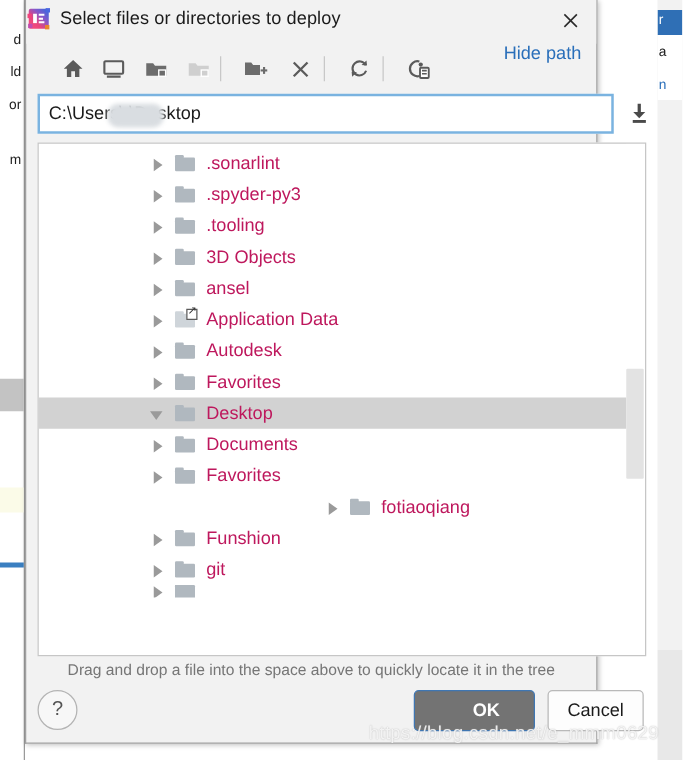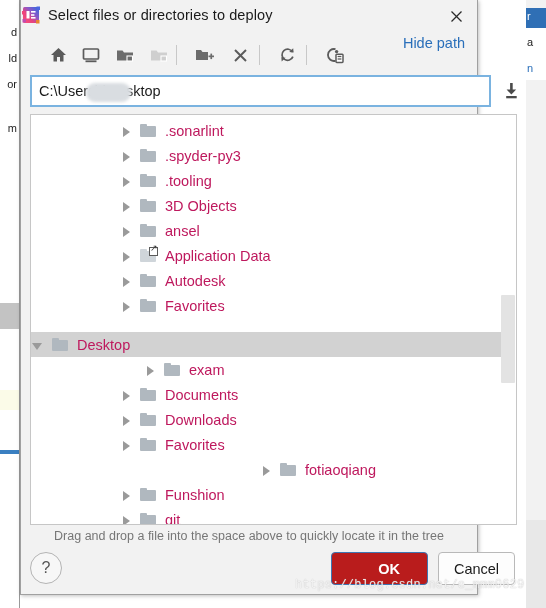--- a/index.html
+++ b/index.html
@@ -333,21 +333,21 @@
     color: #555;
     cursor: pointer;
     box-sizing: border-box;
   }
   #ok-btn {
     position: absolute;
     left: 310px;
     top: 552px;
     width: 97px;
     height: 33px;
-    background: #b91c1c;
+    background: #737373;
     border: 1px solid #3f76b2;
     border-radius: 4px;
     color: #ffffff;
     font-size: 14.5px;
     font-weight: bold;
     display: flex;
     align-items: center;
     justify-content: center;
     cursor: pointer;
     box-sizing: border-box;
@@ -369,27 +369,26 @@
     justify-content: center;
     cursor: pointer;
     box-sizing: border-box;
   }
 
   
   #watermark {
     position: absolute;
     left: 295px;
     top: 578px;
-    font-size: 12px;
+    font-size: 15px;
     color: rgba(255,255,255,0.82);
     text-shadow: 0 0 1px rgba(160,160,160,0.85);
     white-space: nowrap;
     pointer-events: none;
     letter-spacing: 0.2px;
-    font-family: Liberation Mono, monospace;
   }
 </style>
 </head>
 <body>
 
 <div id="bg-left">
   <div class="bg-strip" style="top:303px;height:26px;background:#c3c3c3;"></div>
   <div class="bg-strip" style="top:390px;height:20px;background:#fbfbe8;"></div>
   <div class="bg-strip" style="top:450px;height:4px;background:#3a7fc1;"></div>
   <div class="bg-txt" style="top:26px;">d</div>
@@ -585,51 +584,35 @@
           <span class="node-label">Autodesk</span>
         </div>
         <div class="tree-row" style="padding-left: 88px;">
           <span class="twisty collapsed"></span>
           <span class="folder-ico">
             <span class="tab"></span>
             <span class="body"></span>
           </span>
           <span class="node-label">Favorites</span>
         </div>
-        <div class="tree-row selected" style=" margin-top: 14px;">
+        <div class="tree-row selected" style="padding-left: 88px;">
           <span class="twisty expanded"></span>
           <span class="folder-ico">
             <span class="tab"></span>
             <span class="body"></span>
           </span>
           <span class="node-label">Desktop</span>
         </div>
-        <div class="tree-row" style="padding-left: 112px;">
-          <span class="twisty collapsed"></span>
-          <span class="folder-ico">
-            <span class="tab"></span>
-            <span class="body"></span>
-          </span>
-          <span class="node-label">exam</span>
-        </div>
         <div class="tree-row" style="padding-left: 88px;">
           <span class="twisty collapsed"></span>
           <span class="folder-ico">
             <span class="tab"></span>
             <span class="body"></span>
           </span>
           <span class="node-label">Documents</span>
-        </div>
-        <div class="tree-row" style="padding-left: 88px;">
-          <span class="twisty collapsed"></span>
-          <span class="folder-ico">
-            <span class="tab"></span>
-            <span class="body"></span>
-          </span>
-          <span class="node-label">Downloads</span>
         </div>
         <div class="tree-row" style="padding-left: 88px;">
           <span class="twisty collapsed"></span>
           <span class="folder-ico">
             <span class="tab"></span>
             <span class="body"></span>
           </span>
           <span class="node-label">Favorites</span>
         </div>
         <div class="tree-row" style="padding-left: 88px; justify-content: center;">

